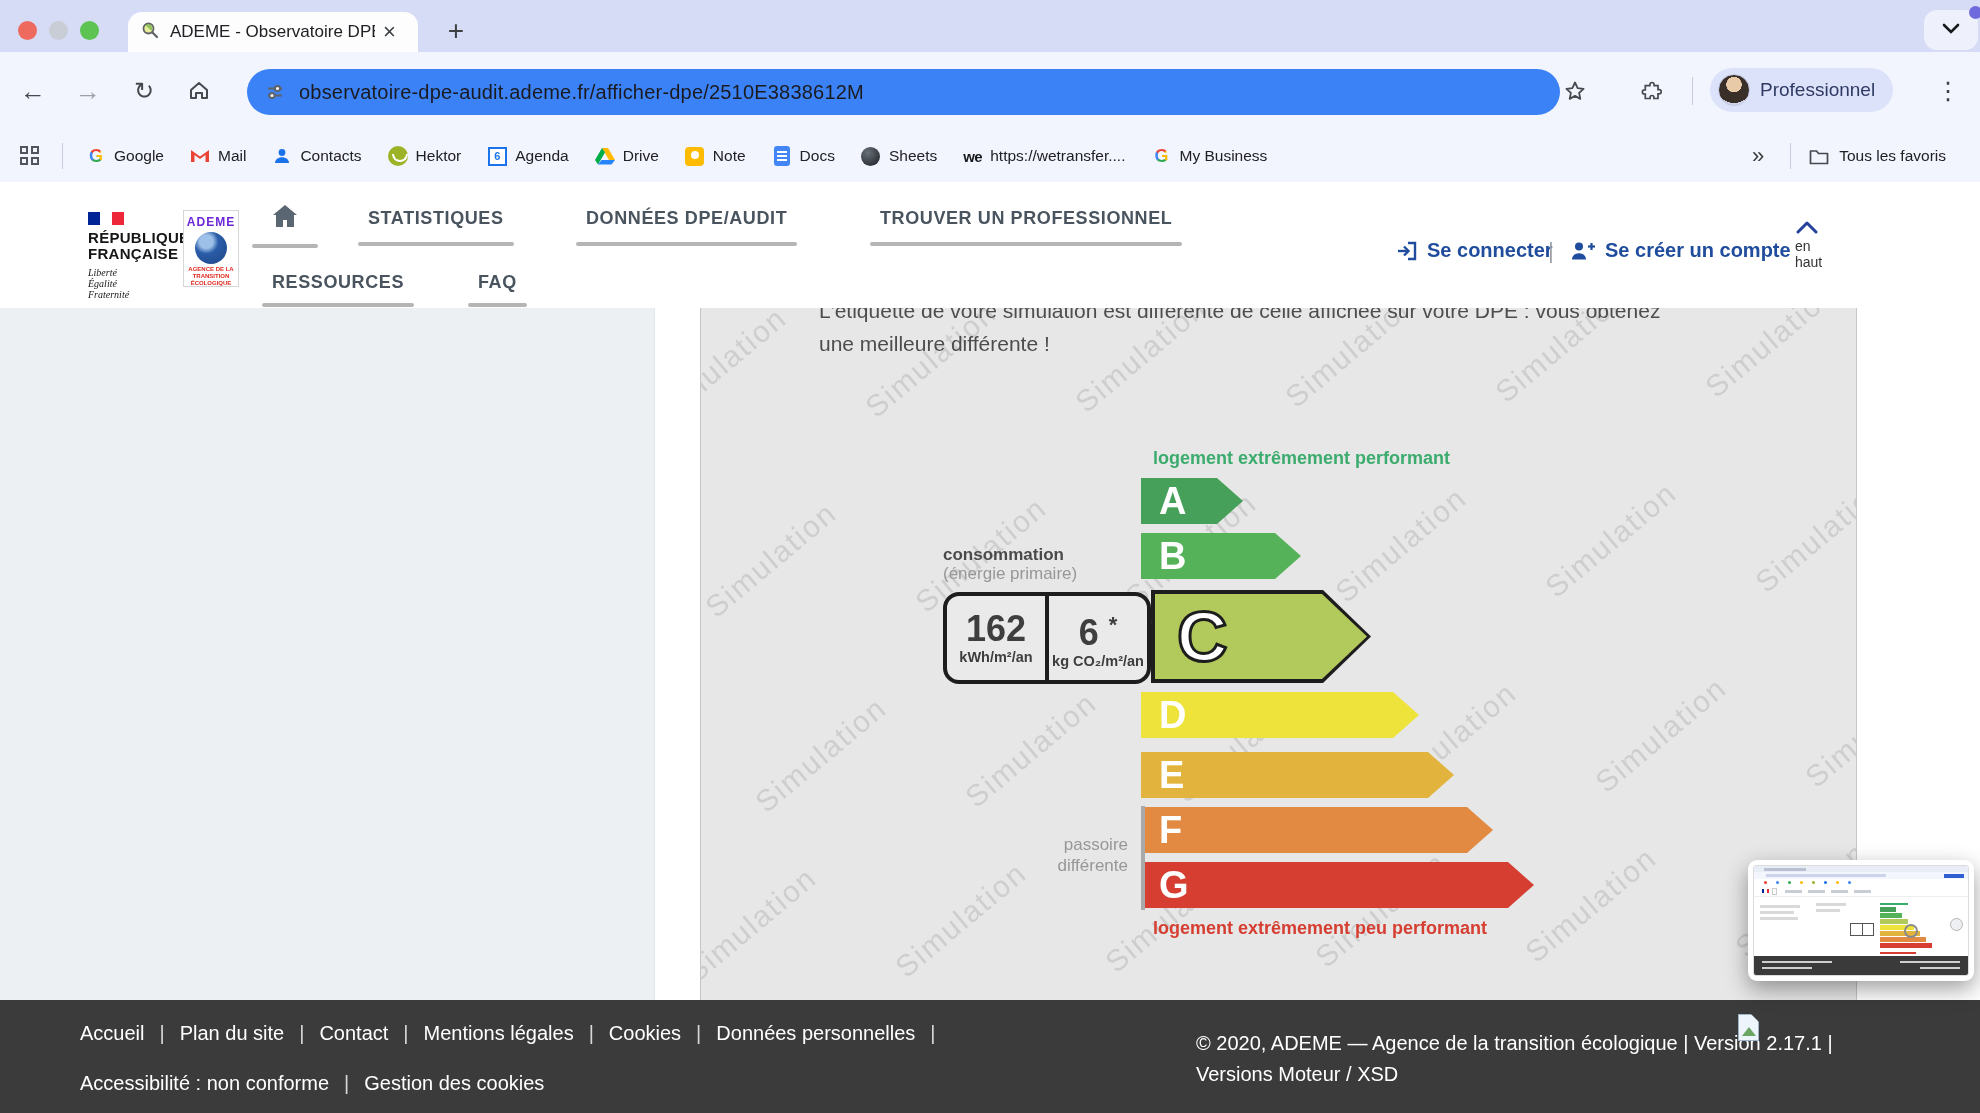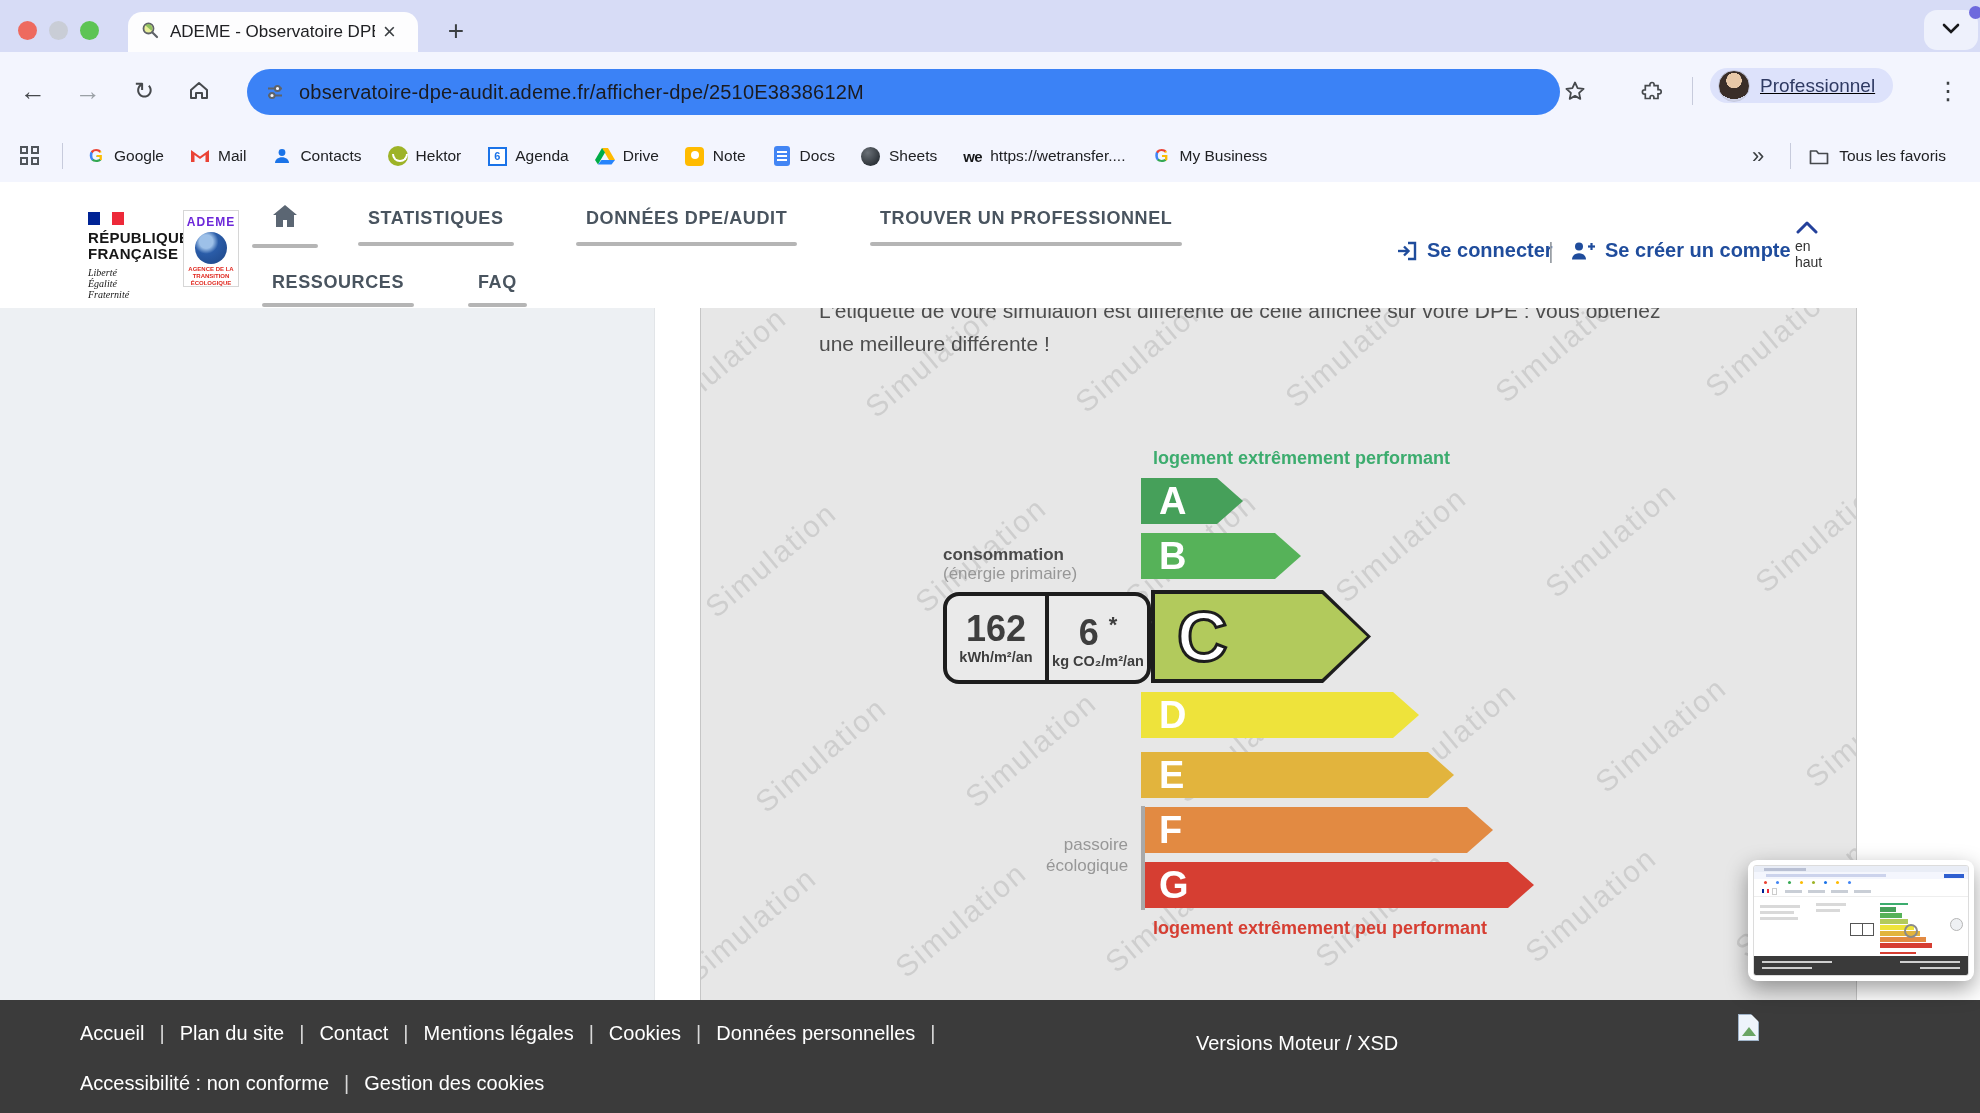--- a/index.html
+++ b/index.html
@@ -25,21 +25,21 @@
   .tb-ic { position:absolute; top:0; height:78px; display:flex; align-items:center; justify-content:center; width:44px; font-size:26px; color:#46494d; }
   #back-btn { left:11px; }
   #fwd-btn { left:66px; color:#9aa0a6; }
   #reload-btn { left:122px; font-size:24px; }
   #home-btn { left:177px; }
   #urlbar { position:absolute; left:247px; top:17px; width:1313px; height:46px; background:#3b82f6; border-radius:23px; display:flex; align-items:center; padding:0 18px; }
   #url-text { font-size:20px; color:#1b1b1f; margin-left:14px; letter-spacing:.2px; }
   #star-btn { left:1553px; }
   #ext-btn { left:1630px; }
   #tb-sep { position:absolute; left:1692px; top:25px; width:1px; height:28px; background:#c7cbdc; }
-  #profile-chip { position:absolute; left:1710px; top:16px; height:35px; background:#dde2fb; border-radius:24px; display:flex; align-items:center; padding:0 18px 0 8px;text-decoration:underline; }
+  #profile-chip { position:absolute; left:1710px; top:16px; height:44px; background:#dde2fb; border-radius:24px; display:flex; align-items:center; padding:0 18px 0 8px; }
   #avatar { width:32px; height:32px; border-radius:50%; background:radial-gradient(circle at 50% 32%, #e8c9a8 0 30%, #3a2e28 31% 72%, #cfd4e8 73%); border:1px solid #c5c9de; }
   #profile-name { font-size:19px; color:#2f3a63; margin-left:10px; font-weight:500; }
   #kebab-btn { left:1926px; font-size:24px; color:#3c4043; }
 
   
   #bookmarks-bar { position:absolute; left:0; top:130px; width:1980px; height:52px; background:#f3f5fe; display:flex; align-items:center; padding:0 14px; }
   #apps-grid { width:20px; height:20px; display:grid; grid-template-columns:8px 8px; grid-template-rows:8px 8px; gap:3px; margin:0 12px 0 6px; }
   #apps-grid div { border:2px solid #50555b; }
   .bm-div { width:1px; height:26px; background:#c7cbdc; margin:0 10px; }
   .bm { display:flex; align-items:center; margin:0 13px; white-space:nowrap; }
@@ -452,21 +452,21 @@
             <div class="vb-unit">kWh/m²/an</div>
           </div>
           <div class="vb-cell">
             <div class="vb-val"><span>6</span> <sup>*</sup></div>
             <div class="vb-unit">kg CO₂/m²/an</div>
           </div>
         </div>
 
         <div id="sieve">
           <div>passoire</div>
-          <div>écologique</div>
+          <div>différente</div>
         </div>
         <div id="sieve-bar"></div>
 
         <div id="dpe-bottom-label">logement extrêmement peu performant</div>
       </div>
     </div>
   </div>
 
   <div id="footer">
     <div class="f-row" id="f-row1">
@@ -482,20 +482,21 @@
         <span class="f-sep">|</span>
       <span class="f-link">Données personnelles</span>
         <span class="f-sep">|</span>
     </div>
     <div class="f-row" id="f-row2">
       <span class="f-link">Accessibilité : non conforme</span>
         <span class="f-sep">|</span>
       <span class="f-link">Gestion des cookies</span>
     </div>
     <div id="f-copy">
+      <div>© 2020, ADEME — Agence de la transition écologique | Version 2.17.1  |</div>
       <div>Versions Moteur / XSD</div>
     </div>
     <div id="broken-img"></div>
   </div>
 
   <div id="thumb">
     <div id="thumb-inner">
       <div class="t-tabs">
           <i></i>
         </div>

